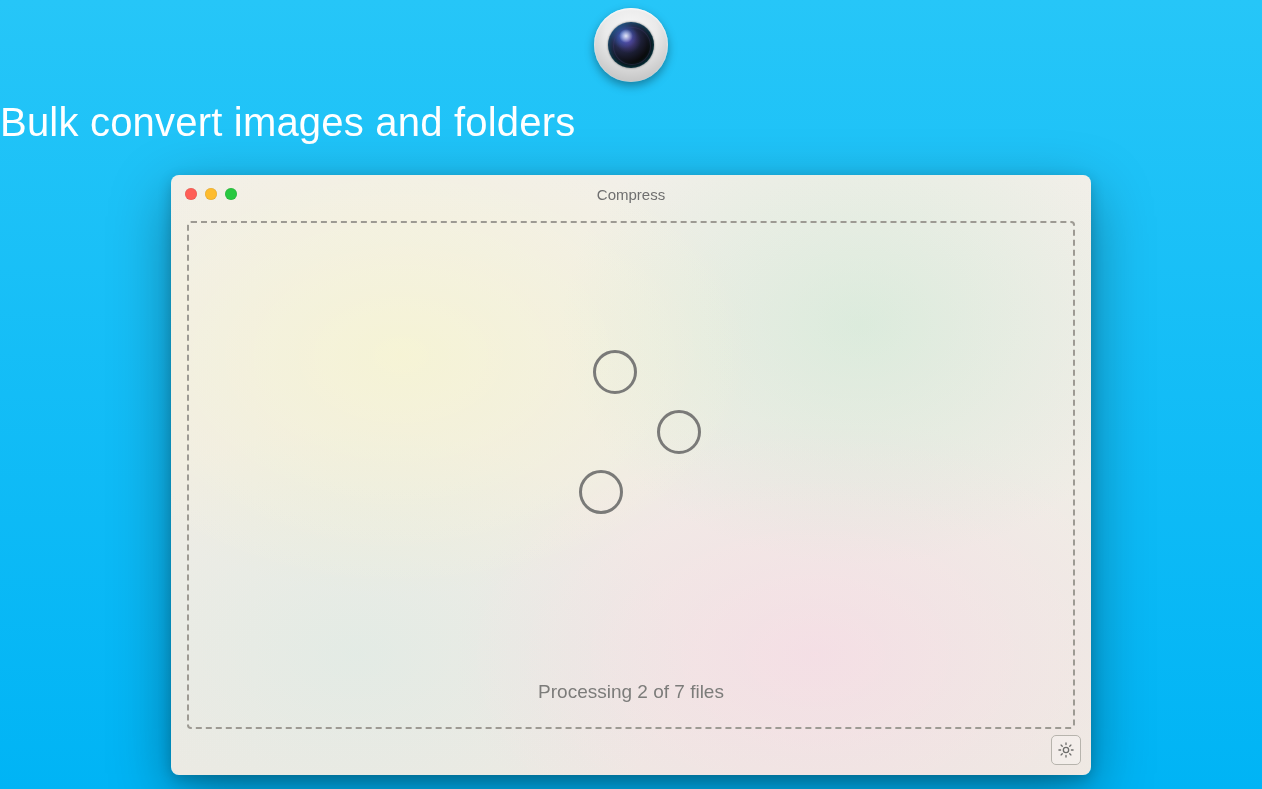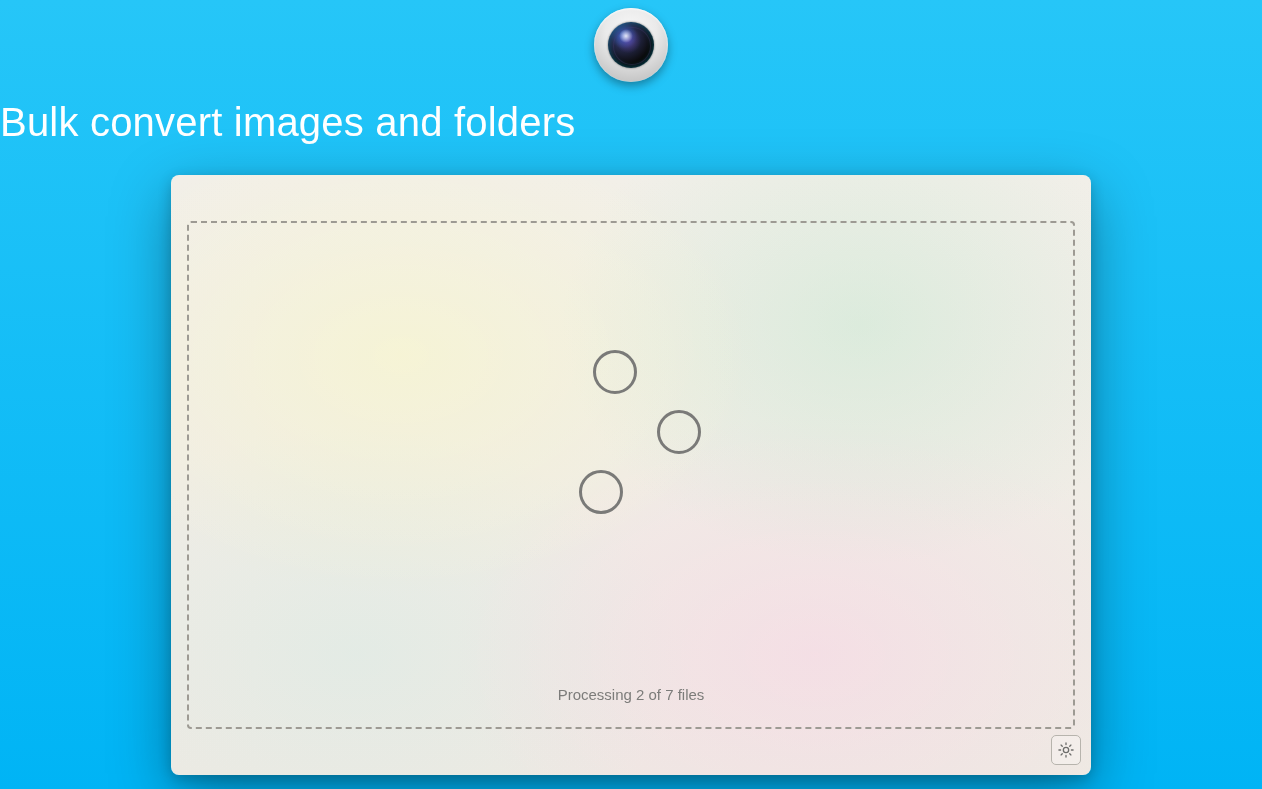--- a/index.html
+++ b/index.html
@@ -112,21 +112,21 @@
   }
   .dot.d1 { top: 0;   left: 42px; }
   .dot.d2 { top: 60px; left: 106px; }
   .dot.d3 { top: 120px; left: 28px; }
 
   .status {
     position:absolute;
     left:0; right:0;
     bottom: 24px;
     text-align:center;
-    font-size:15px;
+    font-size:19px;
     color:#7c7c7a;
     font-weight:400;
   }
 
   
   .gear-btn {
     position:absolute;
     right: 10px; bottom: 10px;
     width: 30px; height: 30px;
     border: 1px solid #b7b4ad;
@@ -141,20 +141,28 @@
 <body>
 
 <div class="app-icon">
   <div class="lens"></div>
 </div>
 
 <div class="headline">Bulk convert images and folders</div>
 
 <div class="window">
 
+  <div class="titlebar">
+    <div class="traffic-lights">
+      <div class="tl red"></div>
+      <div class="tl yellow"></div>
+      <div class="tl green"></div>
+    </div>
+    <div class="win-title">Compress</div>
+  </div>
 
   <div class="dropzone">
     <div class="spinner">
       <div class="dot d1"></div>
       <div class="dot d2"></div>
       <div class="dot d3"></div>
     </div>
     <div class="status">Processing 2 of 7 files</div>
   </div>
 

